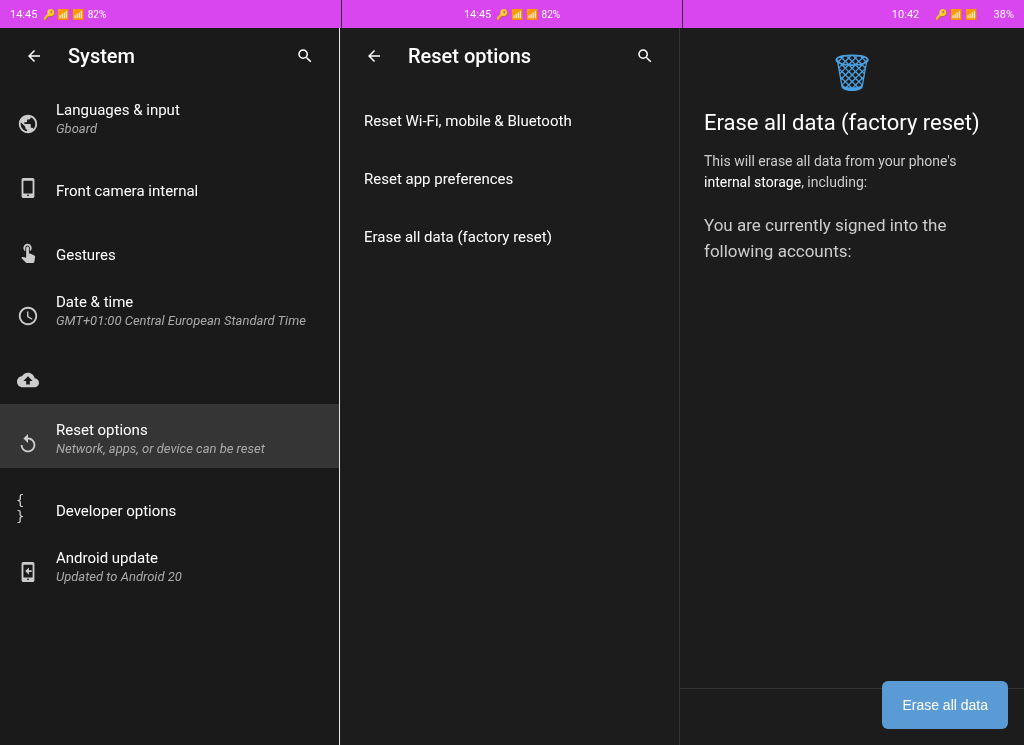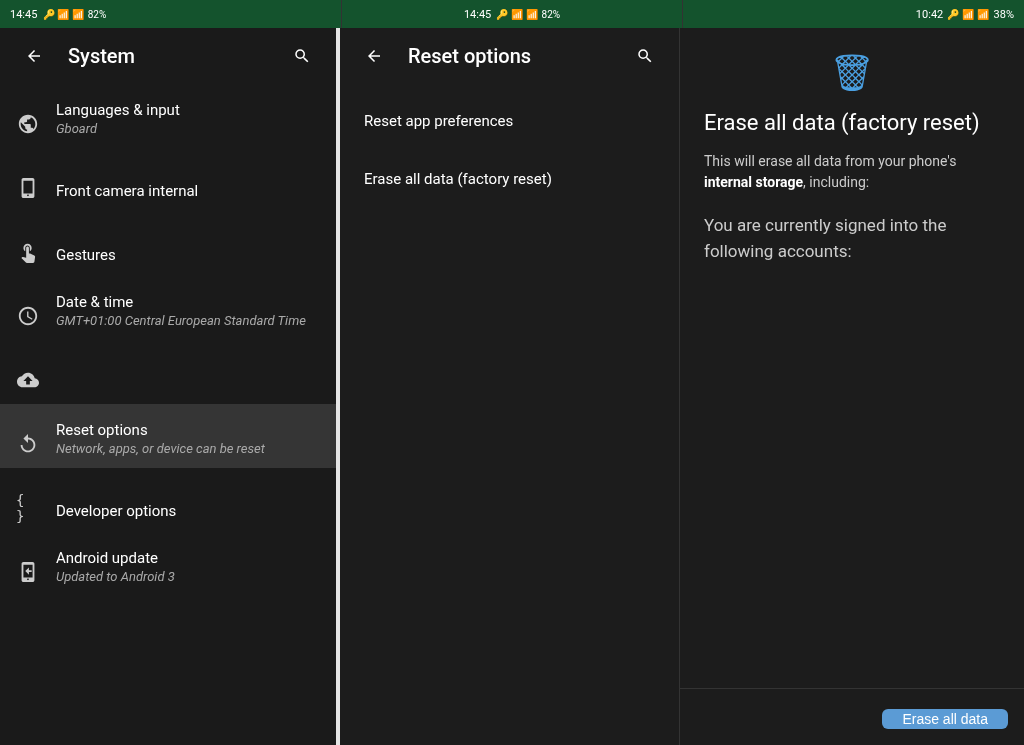--- a/index.html
+++ b/index.html
@@ -11,34 +11,34 @@
       color: #fff;
       overflow: hidden;
       display: flex;
       flex-direction: column;
     }
 
     
     .status-bar {
       display: flex;
       height: 28px;
-      background: #14532d;
+      background: #d946ef;
       flex-shrink: 0;
     }
     .status-segment {
       flex: 1;
       display: flex;
       align-items: center;
       padding: 0 10px;
       font-size: 11px;
       color: #fff;
     }
     .status-segment.right {
       justify-content: flex-end;
-      gap: 4px;
+      gap: 16px;
     }
     .status-segment.center {
       justify-content: center;
     }
     .status-divider {
       width: 1px;
       background: #333;
       height: 100%;
     }
 
@@ -46,21 +46,21 @@
     .main-content {
       flex: 1;
       display: flex;
       overflow: hidden;
     }
 
     
     .panel-left {
       width: 340px;
       background: #1a1a1a;
-      border-right: 4px solid #e5e5e5;
+      border-right: 1px solid #e5e5e5;
       display: flex;
       flex-direction: column;
       flex-shrink: 0;
     }
 
     .panel-header {
       display: flex;
       align-items: center;
       padding: 12px 16px;
       height: 56px;
@@ -166,21 +166,21 @@
     }
 
     .erase-description {
       font-size: 14px;
       color: #ccc;
       line-height: 1.5;
       margin-bottom: 12px;
     }
 
     .erase-description strong {
-      font-weight: 700;
+      font-weight: 400;
       color: #fff;
     }
 
     .erase-list {
       font-size: 14px;
       color: #ccc;
       line-height: 1.8;
       margin-bottom: 20px;
     }
 
@@ -203,21 +203,21 @@
     .erase-button-container {
       position: absolute;
       bottom: 16px;
       right: 16px;
     }
 
     .erase-btn {
       background: #5b9bd5;
       color: #fff;
       border: none;
-      padding: 2px 20px;
+      padding: 16px 20px;
       border-radius: 6px;
       font-size: 14px;
       font-weight: 500;
       cursor: pointer;
     }
 
     
     svg { display: block; }
   </style>
 </head>
@@ -337,21 +337,21 @@
       </div>
 
       <div class="settings-item">
         <div class="settings-item-icon">
           <svg width="22" height="22" viewBox="0 0 24 24" fill="#ccc">
             <path d="M17 1H7C5.9 1 5 1.9 5 3v18c0 1.1.9 2 2 2h10c1.1 0 2-.9 2-2V3c0-1.1-.9-2-2-2zm-5 20c-.55 0-1-.45-1-1s.45-1 1-1 1 .45 1 1-.45 1-1 1zM17 18H7V4h10v14zm-1-8h-3V7l-4 4 4 4v-3h3v-2z"></path>
           </svg>
         </div>
         <div class="settings-item-text">
           <div class="settings-item-label">Android update</div>
-          <div class="settings-item-sublabel">Updated to Android 3</div>
+          <div class="settings-item-sublabel">Updated to Android 20</div>
         </div>
       </div>
 
     </div>
   </div>
 
   <div class="panel-middle">
     <div class="panel-header">
       <div class="icon-btn">
         <svg width="18" height="18" viewBox="0 0 24 24" fill="white">
@@ -360,20 +360,21 @@
       </div>
       <span class="panel-header-title">Reset options</span>
       <div class="icon-btn">
         <svg width="18" height="18" viewBox="0 0 24 24" fill="white">
           <path d="M15.5 14h-.79l-.28-.27A6.471 6.471 0 0 0 16 9.5 6.5 6.5 0 1 0 9.5 16c1.61 0 3.09-.59 4.23-1.57l.27.28v.79l5 4.99L20.49 19l-4.99-5zm-6 0C7.01 14 5 11.99 5 9.5S7.01 5 9.5 5 14 7.01 14 9.5 11.99 14 9.5 14z"></path>
         </svg>
       </div>
     </div>
 
     <div class="reset-list">
+      <div class="reset-item">Reset Wi-Fi, mobile &amp; Bluetooth</div>
       <div class="reset-item">Reset app preferences</div>
       <div class="reset-item">Erase all data (factory reset)</div>
     </div>
   </div>
 
   <div class="panel-right">
     <div style="display:flex; justify-content:center; margin-bottom:16px;">
       <span style="font-size:36px; color:#4a9fe0;">🗑</span>
     </div>
     <h2 class="erase-title">Erase all data (factory reset)</h2>

